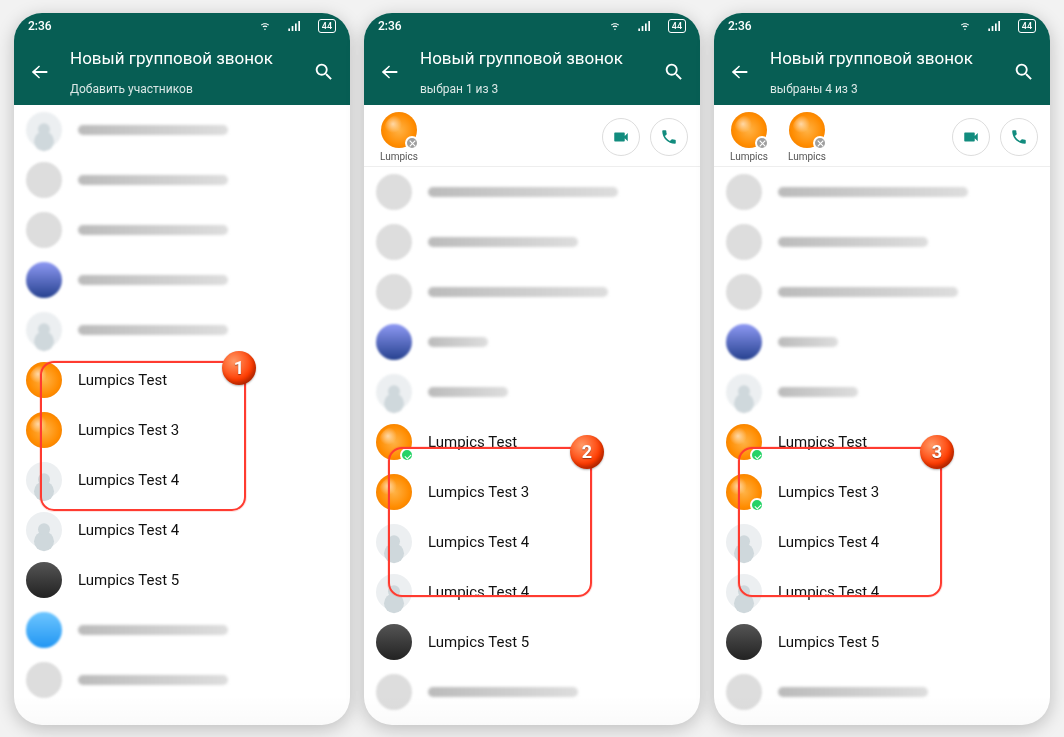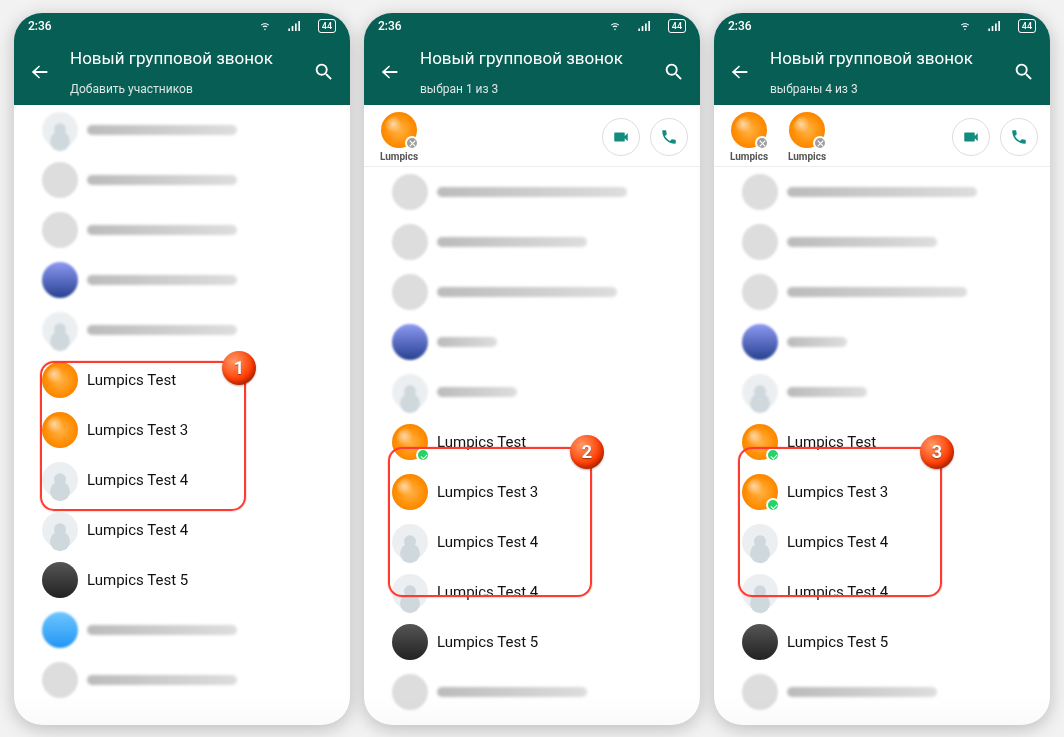--- a/index.html
+++ b/index.html
@@ -38,21 +38,20 @@
   }
   .appbar-titles { flex: 1; min-width: 0; }
   .appbar-title { font-size: 17px; font-weight: 400; }
   .appbar-sub { font-size: 12px; opacity: 0.85; margin-top: 14px; }
   .icon-btn { width: 32px; height: 32px; display: flex; align-items: center; justify-content: center; }
   .icon-btn svg { fill: #fff; }
   .selected-row {
     height: 62px; padding: 6px 12px 2px;
     display: flex; align-items: center; gap: 12px;
     border-bottom: 1px solid #eee;
-    font-weight: bold;
   }
   .sel-chips { display: flex; gap: 12px; flex: 1; }
   .chip { display: flex; flex-direction: column; align-items: center; position: relative; width: 46px; }
   .chip .av { width: 36px; height: 36px; border-radius: 50%; position: relative; }
   .chip .av .xbadge {
     position: absolute; right: -2px; bottom: -2px;
     width: 14px; height: 14px; border-radius: 50%;
     background: #9e9e9e; border: 2px solid #fff;
     display: flex; align-items: center; justify-content: center;
   }
@@ -60,21 +59,21 @@
   .call-btns { display: flex; gap: 10px; }
   .call-btn {
     width: 38px; height: 38px; border-radius: 50%;
     border: 1px solid #ddd; background: #fff;
     display: flex; align-items: center; justify-content: center;
   }
   .call-btn svg { fill: #128c7e; }
   .list { flex: 1; overflow: hidden; }
   .row {
     display: flex; align-items: center;
-    height: 50px; padding: 0 28px; gap: 9px;
+    height: 50px; padding: 0 12px; gap: 16px;
     position: relative;
   }
   .av {
     width: 36px; height: 36px; border-radius: 50%;
     background: #ddd; flex-shrink: 0; position: relative;
   }
   .av.orange {
     background: radial-gradient(circle at 50% 50%, #ffb347 0%, #ff8c00 60%, #e67300 100%);
   }
   .av.orange::after{

